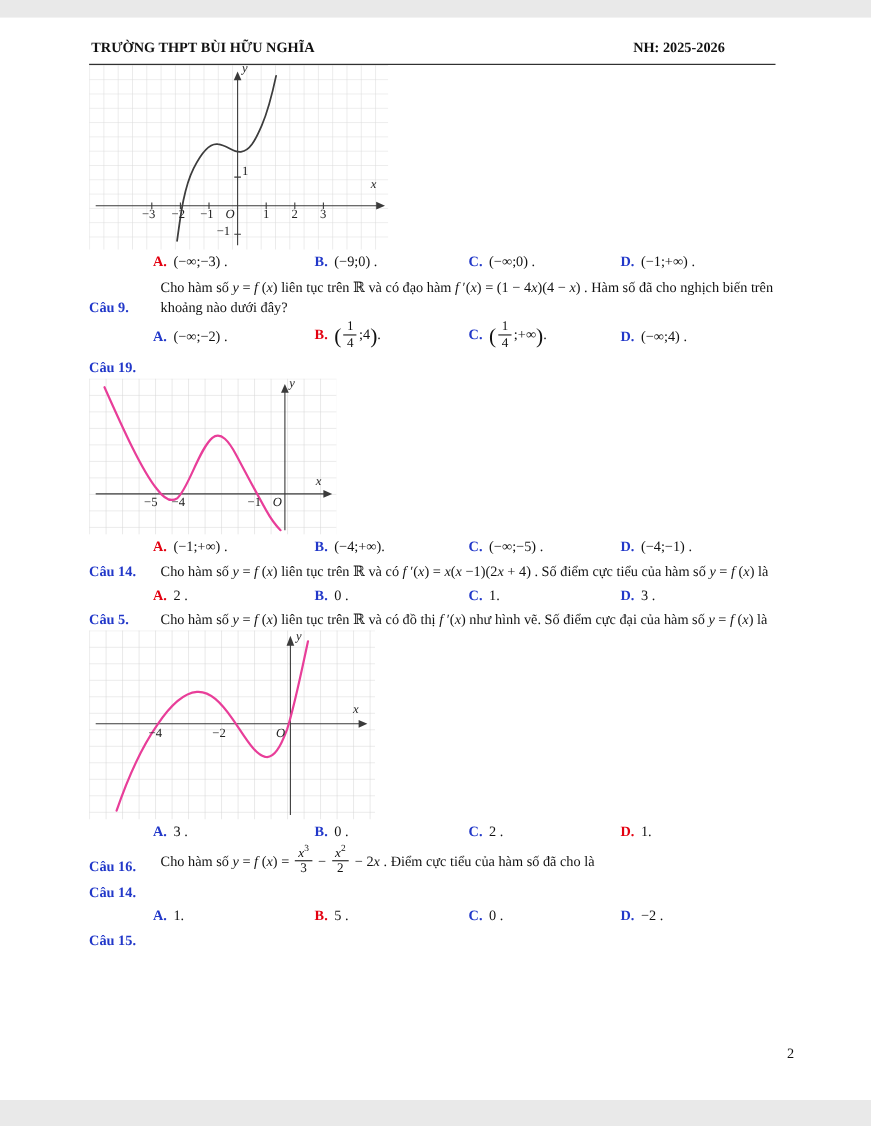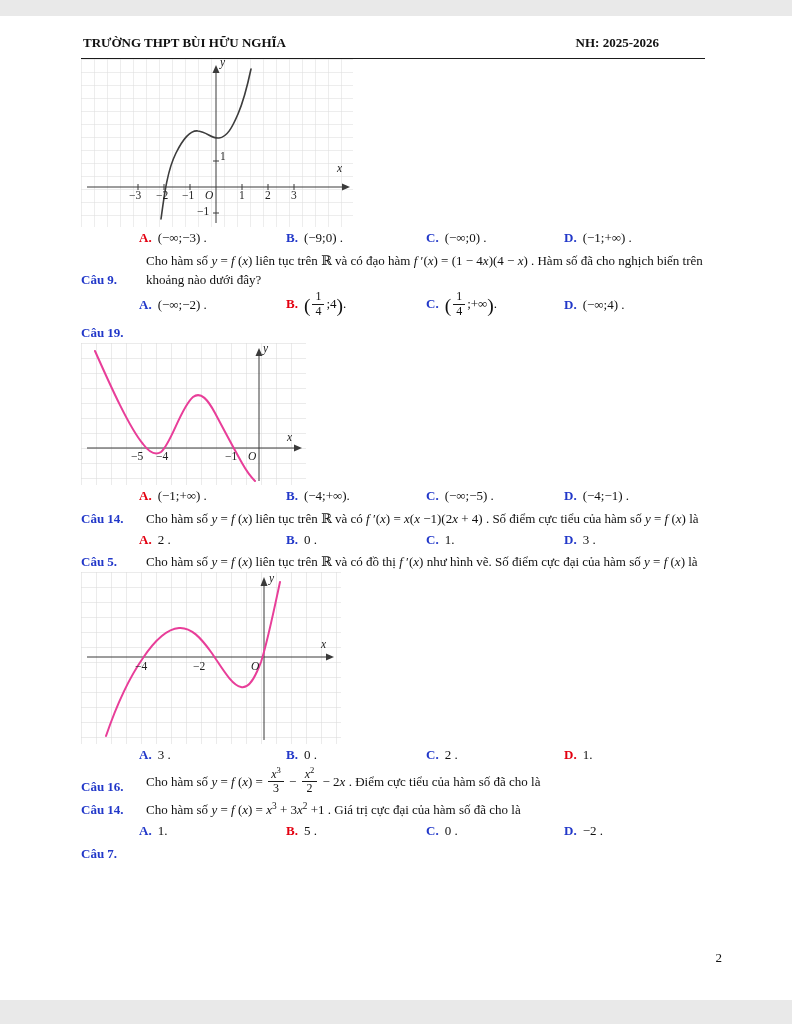--- a/index.html
+++ b/index.html
@@ -208,30 +208,29 @@
           </span> − <span class="frac">
             <span><i>x</i><sup>2</sup></span>
             <span>2</span>
           </span> − 2<i>x</i> . Điểm cực tiểu của hàm số đã cho là</div>
     </div>
   </section>
 
   <section class="q">
     <div class="qhead">
       <span class="qlabel">Câu 14.</span>
-      <div class="qbody">Cho hàm số <i>y</i> = <i>f</i> (<i>x</i>) = <i>x</i><sup>3</sup> + 3<i>x</i><sup>2</sup> +1 . Giá trị cực đại của hàm số đã cho là</div>
     </div>
     <div class="opts">
       <div class="opt"><span class="letter">A.</span><span class="otext">1.</span></div>
       <div class="opt"><span class="letter correct">B.</span><span class="otext">5 .</span></div>
       <div class="opt"><span class="letter">C.</span><span class="otext">0 .</span></div>
       <div class="opt"><span class="letter">D.</span><span class="otext">−2 .</span></div>
     </div>
   </section>
 
   <section class="q">
     <div class="qhead">
-      <span class="qlabel">Câu 7.</span>
+      <span class="qlabel">Câu 15.</span>
     </div>
   </section>
 
   <div class="pagenum">2</div>
 </div>
 
 </body></html>

